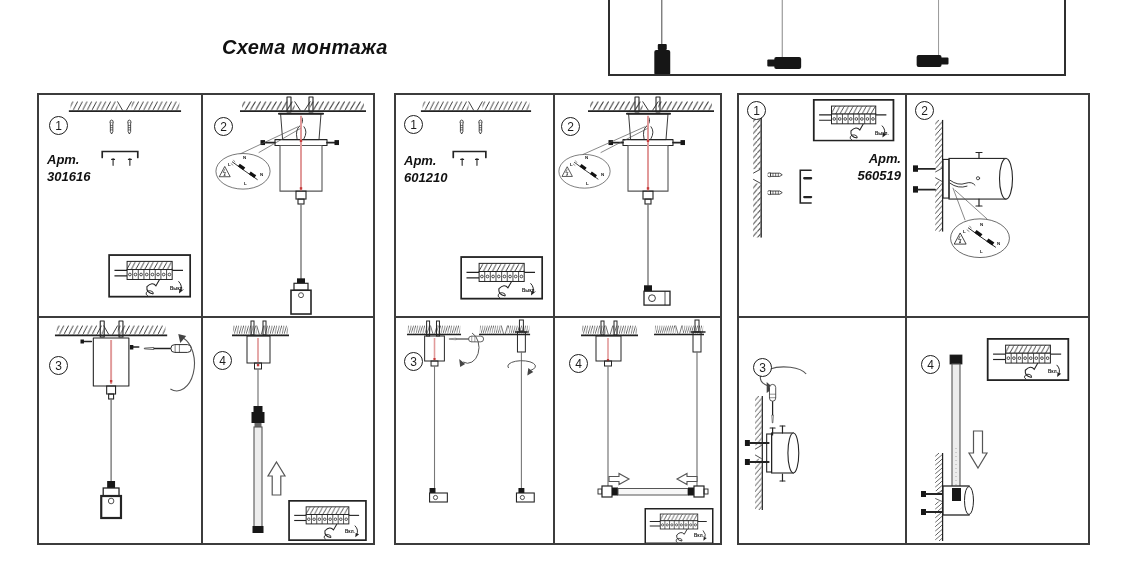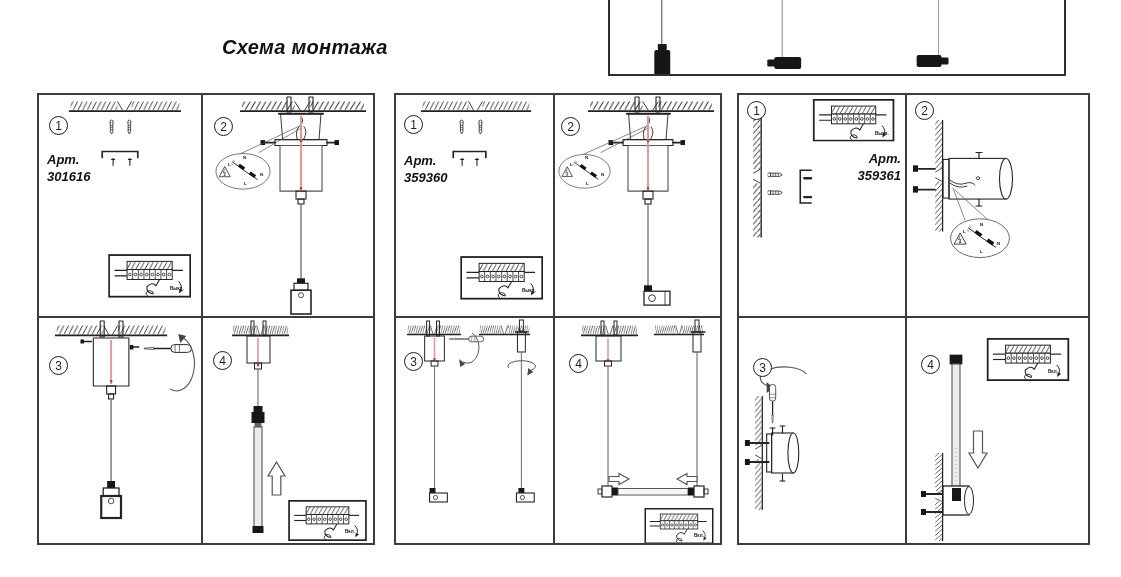--- a/index.html
+++ b/index.html
@@ -251,21 +251,21 @@
       <use href="#anchor" x="81" y="24" width="9" height="17"></use>
       <g stroke="#242424" fill="none" stroke-width="1.1" stroke-linecap="round">
         <path d="M58,63 v-6 h33 v6" stroke-width="1.7"></path>
         <path d="M67,64 v7 M65.5,65 h3 M82,64 v7 M80.5,65 h3"></path>
       </g>
       <use href="#tblock" x="65" y="162" width="84" height="45"></use>
     </svg>
     <div class="badge" style="left:8px;top:20px">1</div>
     <div class="art" style="left:8px;top:58px">
       <div>Арт.</div>
-      <div>359360</div>
+      <div>601210</div>
     </div>
     <div class="tiny" style="left:126px;top:193px">Выкл.</div>
   </div>
 
   <div class="cell bB">
     <svg class="draw" viewBox="0 0 165 223" preserveAspectRatio="none">
       <use href="#ceil" x="33" y="6" width="126" height="13"></use>
       <g stroke="#242424" fill="none" stroke-width="1.1" stroke-linecap="round" stroke-linejoin="round">
         <rect x="80" y="2" width="4" height="15"></rect>
         <rect x="101" y="2" width="4" height="15"></rect>
@@ -389,21 +389,21 @@
       <g stroke="#242424" fill="none" stroke-width="1.6" stroke-linecap="round">
         <path d="M73,76 h-11 v33 h11"></path>
         <line x1="66" y1="84" x2="73" y2="84" stroke-width="2.3"></line>
         <line x1="66" y1="103" x2="73" y2="103" stroke-width="2.3"></line>
       </g>
       <use href="#tblock" x="72" y="4" width="88" height="43"></use>
     </svg>
     <div class="badge" style="left:8px;top:6px">1</div>
     <div class="art right" style="left:100px;top:56px;width:62px">
       <div>Арт.</div>
-      <div>359361</div>
+      <div>560519</div>
     </div>
     <div class="tiny" style="left:136px;top:36px">Выкл.</div>
   </div>
 
   <div class="cell bB">
     <svg class="draw" viewBox="0 0 181 223" preserveAspectRatio="none">
       <use href="#wall" x="27" y="25" width="10" height="113"></use>
       <g stroke="#242424" fill="none" stroke-width="1.1" stroke-linecap="round">
         <rect x="6" y="71" width="5" height="6.5" fill="#171717" stroke="none"></rect>
         <line x1="11" y1="74.5" x2="28" y2="74.5" stroke-width="1.9"></line>

